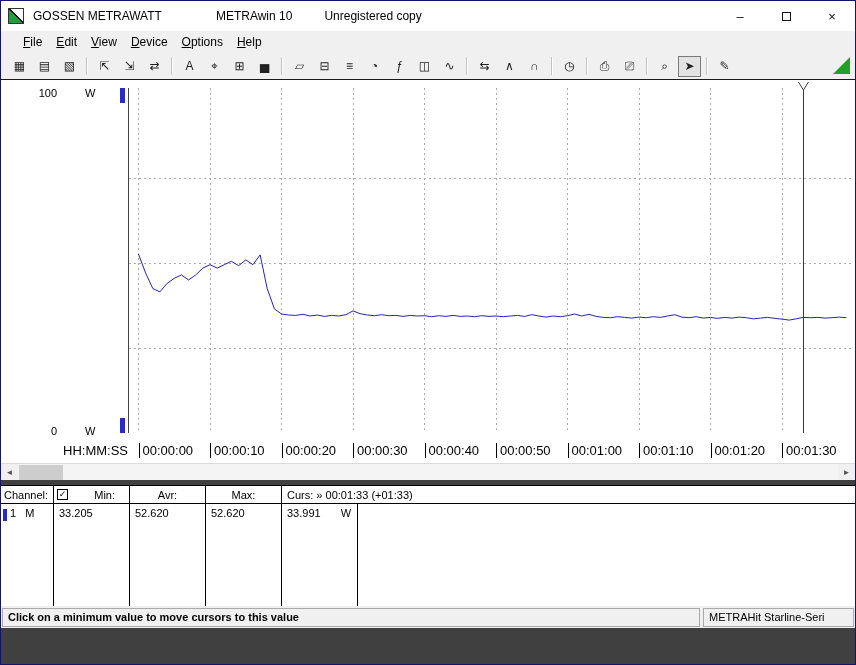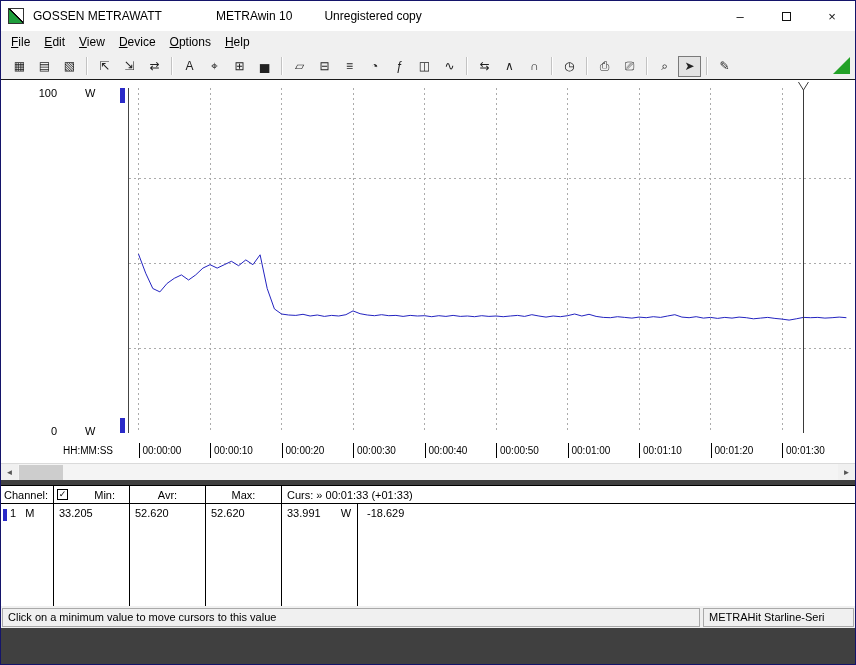--- a/index.html
+++ b/index.html
@@ -13,21 +13,21 @@
   #titlebar{flex:0 0 30px;background:#fff;display:flex;align-items:center;font-size:12px;}
   #app-icon{width:16px;height:16px;margin-left:7px;border:1px solid #333;
     background:linear-gradient(45deg,#1f9e3c 48%,#0a0a0a 48%,#0a0a0a 54%,#fff 54%);}
   .t-app{margin-left:9px;}
   .t-prog{margin-left:54px;}
   .t-lic{margin-left:32px;}
   #win-controls{margin-left:auto;display:flex;height:100%;}
   .win-btn{width:46px;height:100%;display:flex;align-items:center;justify-content:center;font-size:13px;color:#111;}
   #max-glyph{width:9px;height:9px;border:1px solid #111;display:inline-block;}
   
-  #menubar{flex:0 0 22px;display:flex;align-items:center;padding-left:3px;font-size:12px;background:#f0f0f0;}
+  #menubar{flex:0 0 22px;display:flex;align-items:center;padding-left:15px;font-size:12px;background:#f0f0f0;}
   .menu-item{padding:2px 7px;}
   .menu-item u{text-decoration:underline;}
   
   #toolbar{flex:0 0 26px;display:flex;align-items:center;padding-left:6px;position:relative;background:#f0f0f0;}
   .tb-btn{width:23px;height:21px;margin:0 1px;display:flex;align-items:center;justify-content:center;
     font-size:12px;color:#222;background:#f0f0f0;border:1px solid transparent;}
   .tb-btn.pressed{border:1px solid #7a7a7a;background:#e3e3e3;}
   .tb-sep{width:2px;height:18px;border-left:1px solid #c3c3c3;border-right:1px solid #fdfdfd;margin:0 4px;}
   #corner-triangle{position:absolute;right:5px;top:4px;width:0;height:0;
     border-left:17px solid transparent;border-bottom:17px solid #23a127;}
@@ -41,21 +41,21 @@
   .sp-lbl{display:inline-block;}
   .gap6{margin-left:6px;} .gap10{margin-left:10px;} .gap12{margin-left:12px;}
   
   #chart-panel{flex:0 0 384px;background:#fff;border-top:1px solid #1a1a1a;position:relative;overflow:hidden;}
   #chart-svg{position:absolute;left:0;top:0;}
   .ylab{position:absolute;font-size:11px;}
   #ylab-top{left:30px;top:7px;width:26px;text-align:right;}
   #yunit-top{left:84px;top:7px;}
   #ylab-bot{left:30px;top:345px;width:26px;text-align:right;}
   #yunit-bot{left:84px;top:345px;}
-  #xaxis{position:absolute;left:0;top:362px;width:100%;height:20px;font-size:10px;}
+  #xaxis{position:absolute;left:0;top:362px;width:100%;height:20px;font-size:13px;}
   #hhmmss{position:absolute;left:62px;top:1px;line-height:15px;}
   .xtick{position:absolute;top:1px;height:15px;line-height:15px;border-left:1px solid #000;padding-left:3px;white-space:nowrap;}
   
   #hscroll{flex:0 0 17px;background:#f0f0f0;display:flex;align-items:stretch;border-top:1px solid #dadada;}
   .scroll-arrow{width:17px;display:flex;align-items:center;justify-content:center;font-size:8px;color:#555;background:#f0f0f0;}
   #scroll-track{flex:1;position:relative;background:#f4f4f4;}
   #scroll-thumb{position:absolute;left:1px;top:1px;height:15px;width:44px;background:#cdcdcd;}
   
   #table-wrap{flex:0 0 121px;margin-top:5px;border-top:1px solid #000;background:#fff;}
   #cursor-table{display:grid;grid-template-columns:53px 76px 76px 76px 76px 96px 1fr;
@@ -69,21 +69,21 @@
   .bd{grid-row:2;padding:3px 0 0 5px;}
   #row-ch{display:flex;align-items:flex-start;padding-left:2px;}
   .chmark{width:4px;height:12px;background:#2a2ac8;margin-top:2px;flex:0 0 auto;}
   .chnum{margin-left:3px;} .chmode{margin-left:9px;}
   .unit{margin-left:20px;}
   #cell-delta{padding-left:9px;}
   
   #statusbar{flex:0 0 22px;display:flex;align-items:center;padding:0 1px;background:#f0f0f0;}
   .sb-box{border:1px solid #a9a9a9;height:19px;line-height:17px;font-size:11px;padding:0 5px;
     background:#f0f0f0;overflow:hidden;white-space:nowrap;}
-  #sb-msg{flex:1;margin-right:3px;}
+  #sb-msg{flex:1;margin-right:3px;font-weight:bold;}
   #sb-dev{width:151px;}
 </style>
 </head>
 <body>
 
 <div id="window">
 
   <div id="titlebar">
     <span id="app-icon"></span>
     <span class="t-app">GOSSEN METRAWATT</span>
@@ -271,21 +271,20 @@
         <span class="chmark"></span>
         <span class="chnum">1</span>
         <span class="chmode">M</span>
       </div>
       <div class="bd br">33.205</div>
       <div class="bd br">52.620</div>
       <div class="bd br">52.620</div>
       <div class="bd br">
         <span>33.991</span><span class="unit">W</span>
       </div>
-      <div class="bd" id="cell-delta">-18.629</div>
     </div>
   </div>
 
   <div id="statusbar">
     <div id="sb-msg" class="sb-box">Click on a minimum value to move cursors to this value</div>
     <div id="sb-dev" class="sb-box">METRAHit Starline-Seri</div>
   </div>
 
 </div>
 

